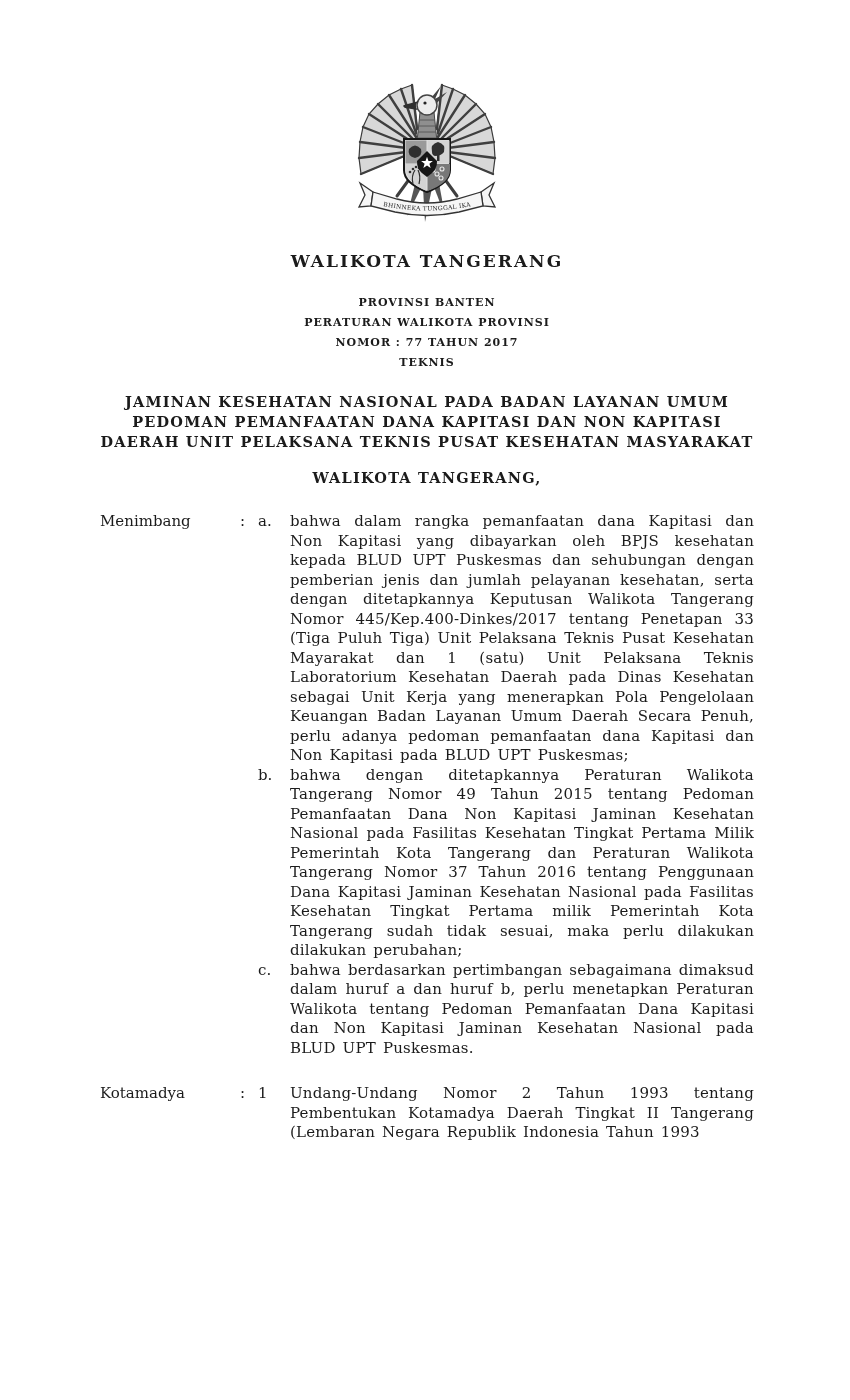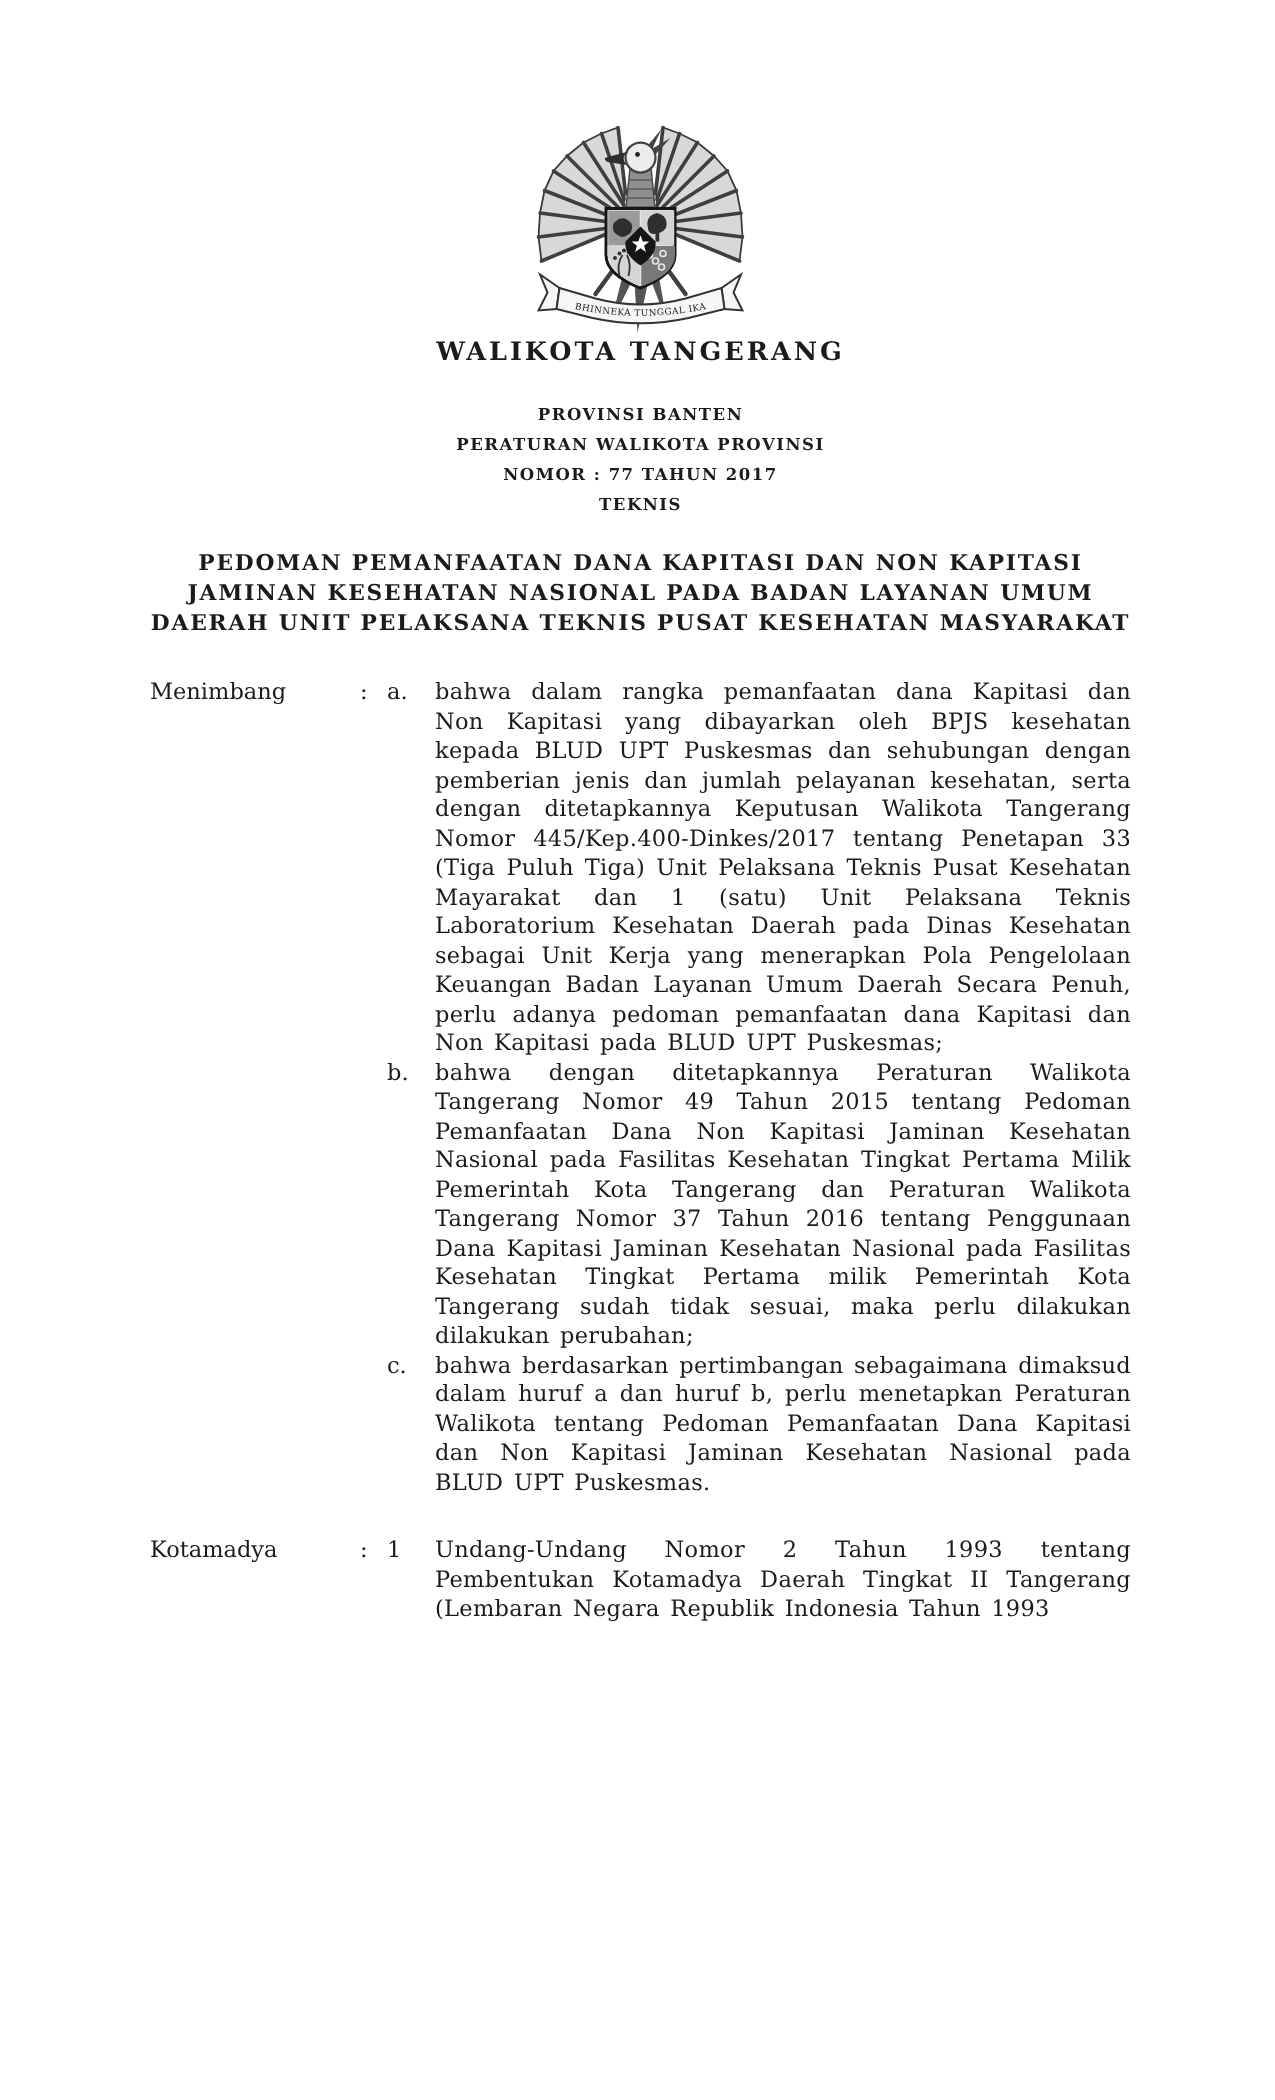--- a/index.html
+++ b/index.html
@@ -15,20 +15,21 @@
     background: #ffffff;
     padding: 0 96px 0 100px;
     overflow: hidden;
   }
   .emblem-wrap {
     padding-top: 80px;
     display: flex;
     justify-content: center;
   }
   .h-authority {
+    margin-top: 26px;
     text-align: center;
     font-weight: bold;
     font-size: 17px;
     letter-spacing: 2px;
   }
   .h-block {
     margin-top: 22px;
     text-align: center;
     font-weight: bold;
     font-size: 11px;
@@ -183,26 +184,27 @@
   <div class="h-authority">WALIKOTA TANGERANG</div>
 
   <div class="h-block">
     <div>PROVINSI BANTEN</div>
     <div>PERATURAN WALIKOTA PROVINSI</div>
     <div>NOMOR : 77 TAHUN 2017</div>
     <div>TEKNIS</div>
   </div>
 
   <div class="h-title">
+    <div>JAMINAN KESEHATAN NASIONAL  PADA BADAN LAYANAN UMUM</div>
     <div>PEDOMAN PEMANFAATAN DANA KAPITASI DAN NON KAPITASI</div>
-    <div>JAMINAN KESEHATAN NASIONAL  PADA BADAN LAYANAN UMUM</div>
     <div>DAERAH UNIT PELAKSANA TEKNIS PUSAT KESEHATAN MASYARAKAT</div>
   </div>
 
 
+  <div class="h-sign">WALIKOTA TANGERANG,</div>
 
   <div class="clause">
     <div class="clause-label">Menimbang</div>
     <div class="clause-sep">:</div>
     <div class="clause-items">
       <div class="clause-item">
         <div class="item-marker">a.</div>
         <div class="item-text">bahwa dalam rangka pemanfaatan dana Kapitasi dan Non Kapitasi yang dibayarkan oleh BPJS kesehatan kepada BLUD UPT Puskesmas dan sehubungan dengan pemberian jenis dan jumlah pelayanan kesehatan, serta dengan ditetapkannya Keputusan Walikota Tangerang Nomor 445/Kep.400-Dinkes/2017 tentang Penetapan 33 (Tiga Puluh Tiga) Unit Pelaksana Teknis Pusat Kesehatan Mayarakat dan 1 (satu) Unit Pelaksana Teknis Laboratorium Kesehatan Daerah pada Dinas Kesehatan sebagai Unit Kerja yang menerapkan Pola Pengelolaan Keuangan Badan Layanan Umum Daerah Secara Penuh, perlu adanya pedoman pemanfaatan dana Kapitasi dan Non Kapitasi pada BLUD UPT Puskesmas;</div>
       </div>
       <div class="clause-item">

